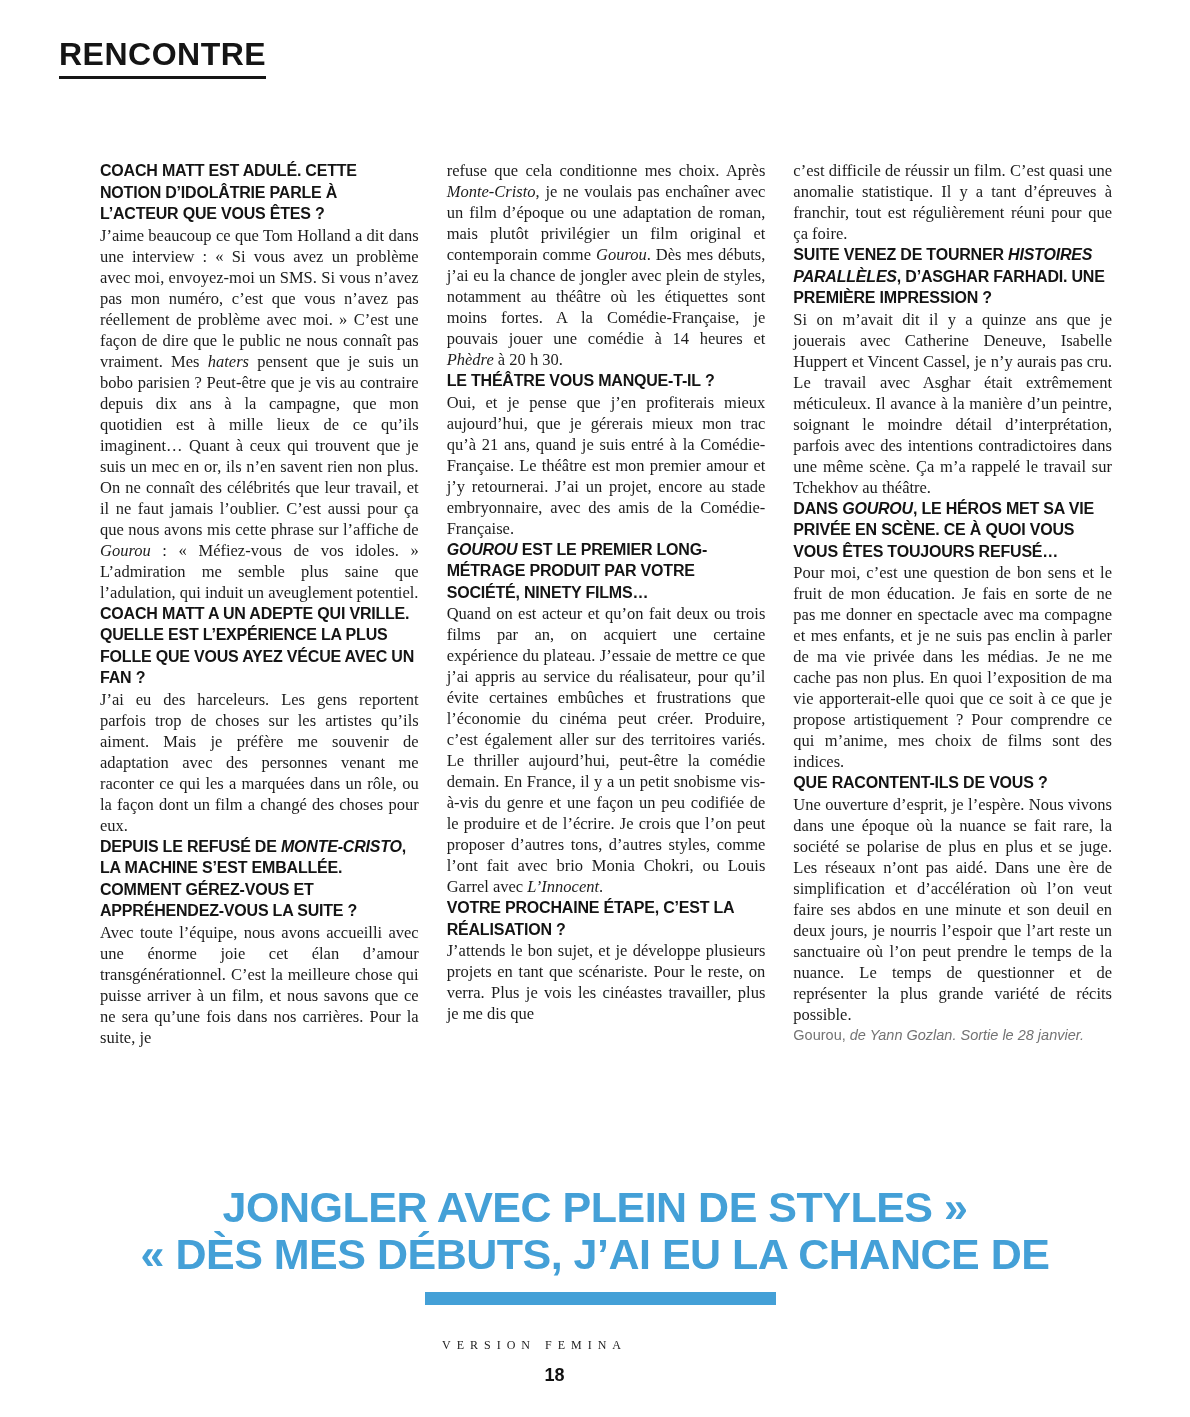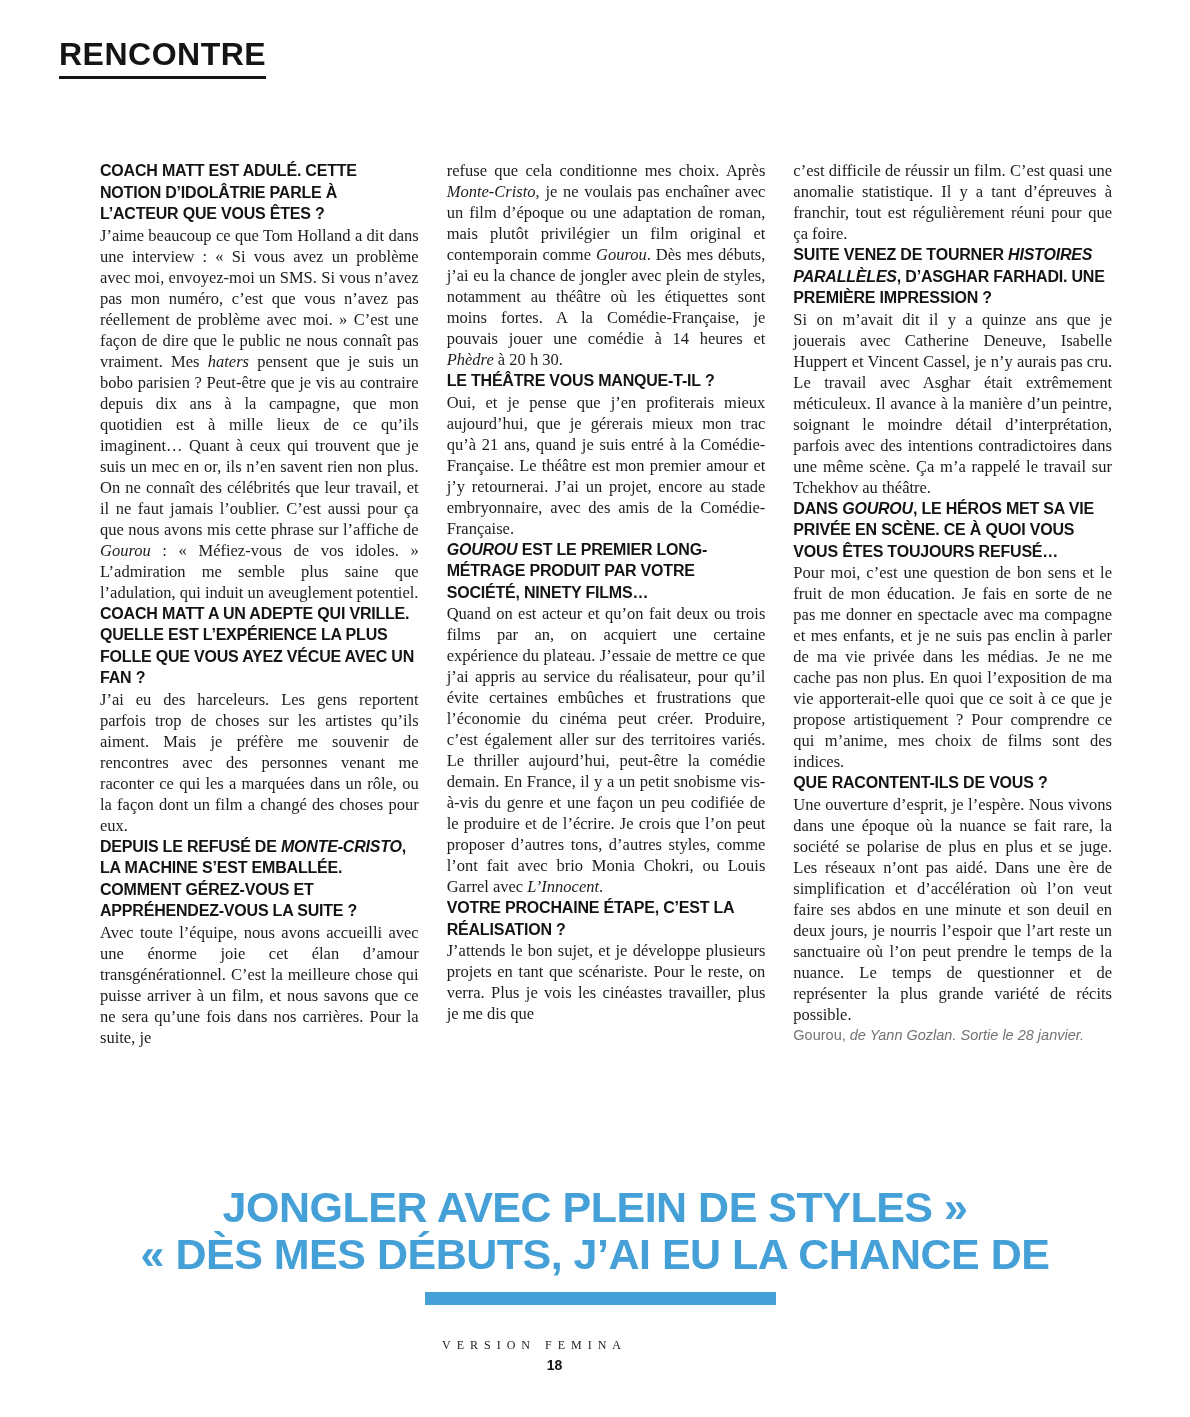--- a/index.html
+++ b/index.html
@@ -88,41 +88,41 @@
     width: 1069px;
     text-align: center;
   }
   .footer .magazine {
     font-family: "Liberation Serif", serif;
     font-size: 12px;
     letter-spacing: 6px;
     color: #222222;
   }
   .footer .page-number {
-    margin-top: 4px;
+    margin-top: 12px;
     font-family: "Liberation Sans", sans-serif;
     font-weight: bold;
-    font-size: 14px;
+    font-size: 18px;
     color: #111111;
     padding-left: 40px;
   }
 </style>
 </head>
 <body>
 
 <div class="section-header">
   <span class="label">RENCONTRE</span>
 </div>
 
 <div class="columns">
     <div class="column">
       <p class="question"><span>COACH MATT EST ADULÉ. CETTE NOTION D’IDOLÂTRIE PARLE À L’ACTEUR QUE VOUS ÊTES&nbsp;?</span></p>
       <p class="answer"><span>J’aime beaucoup ce que Tom Holland a dit dans une interview&nbsp;: «&nbsp;Si vous avez un problème avec moi, envoyez-moi un SMS. Si vous n’avez pas mon numéro, c’est que vous n’avez pas réellement de problème avec moi.&nbsp;» C’est une façon de dire que le public ne nous connaît pas vraiment. Mes </span><span class="italic">haters</span><span> pensent que je suis un bobo parisien&nbsp;? Peut-être que je vis au contraire depuis dix ans à la campagne, que mon quotidien est à mille lieux de ce qu’ils imaginent… Quant à ceux qui trouvent que je suis un mec en or, ils n’en savent rien non plus. On ne connaît des célébrités que leur travail, et il ne faut jamais l’oublier. C’est aussi pour ça que nous avons mis cette phrase sur l’affiche de </span><span class="italic">Gourou</span><span>&nbsp;: «&nbsp;Méfiez-vous de vos idoles.&nbsp;» L’admiration me semble plus saine que l’adulation, qui induit un aveuglement potentiel.</span></p>
       <p class="question"><span>COACH MATT A UN ADEPTE QUI VRILLE. QUELLE EST L’EXPÉRIENCE LA PLUS FOLLE QUE VOUS AYEZ VÉCUE AVEC UN FAN&nbsp;?</span></p>
-      <p class="answer"><span>J’ai eu des harceleurs. Les gens reportent parfois trop de choses sur les artistes qu’ils aiment. Mais je préfère me souvenir de rencontres avec des personnes venant me raconter ce qui les a marquées dans un rôle, ou la façon dont un film a changé des choses pour eux.</span></p>
+      <p class="answer"><span>J’ai eu des harceleurs. Les gens reportent parfois trop de choses sur les artistes qu’ils aiment. Mais je préfère me souvenir de adaptation avec des personnes venant me raconter ce qui les a marquées dans un rôle, ou la façon dont un film a changé des choses pour eux.</span></p>
       <p class="question"><span>DEPUIS LE REFUSÉ DE </span><span class="italic">MONTE-CRISTO</span><span>, LA MACHINE S’EST EMBALLÉE. COMMENT GÉREZ-VOUS ET APPRÉHENDEZ-VOUS LA SUITE&nbsp;?</span></p>
       <p class="answer"><span>Avec toute l’équipe, nous avons accueilli avec une énorme joie cet élan d’amour transgénérationnel. C’est la meilleure chose qui puisse arriver à un film, et nous savons que ce ne sera qu’une fois dans nos carrières. Pour la suite, je</span></p>
     </div>
     <div class="column">
       <p class="answer"><span>refuse que cela conditionne mes choix. Après </span><span class="italic">Monte-Cristo</span><span>, je ne voulais pas enchaîner avec un film d’époque ou une adaptation de roman, mais plutôt privilégier un film original et contemporain comme </span><span class="italic">Gourou</span><span>. Dès mes débuts, j’ai eu la chance de jongler avec plein de styles, notamment au théâtre où les étiquettes sont moins fortes. A la Comédie-Française, je pouvais jouer une comédie à 14 heures et </span><span class="italic">Phèdre</span><span> à 20&nbsp;h&nbsp;30.</span></p>
       <p class="question"><span>LE THÉÂTRE VOUS MANQUE-T-IL&nbsp;?</span></p>
       <p class="answer"><span>Oui, et je pense que j’en profiterais mieux aujourd’hui, que je gérerais mieux mon trac qu’à 21 ans, quand je suis entré à la Comédie-Française. Le théâtre est mon premier amour et j’y retournerai. J’ai un projet, encore au stade embryonnaire, avec des amis de la Comédie-Française.</span></p>
       <p class="question"><span class="italic">GOUROU</span><span> EST LE PREMIER LONG-MÉTRAGE PRODUIT PAR VOTRE SOCIÉTÉ, NINETY FILMS…</span></p>
       <p class="answer"><span>Quand on est acteur et qu’on fait deux ou trois films par an, on acquiert une certaine expérience du plateau. J’essaie de mettre ce que j’ai appris au service du réalisateur, pour qu’il évite certaines embûches et frustrations que l’économie du cinéma peut créer. Produire, c’est également aller sur des territoires variés. Le thriller aujourd’hui, peut-être la comédie demain. En France, il y a un petit snobisme vis-à-vis du genre et une façon un peu codifiée de le produire et de l’écrire. Je crois que l’on peut proposer d’autres tons, d’autres styles, comme l’ont fait avec brio Monia Chokri, ou Louis Garrel avec </span><span class="italic">L’Innocent</span><span>.</span></p>
       <p class="question"><span>VOTRE PROCHAINE ÉTAPE, C’EST LA RÉALISATION&nbsp;?</span></p>

